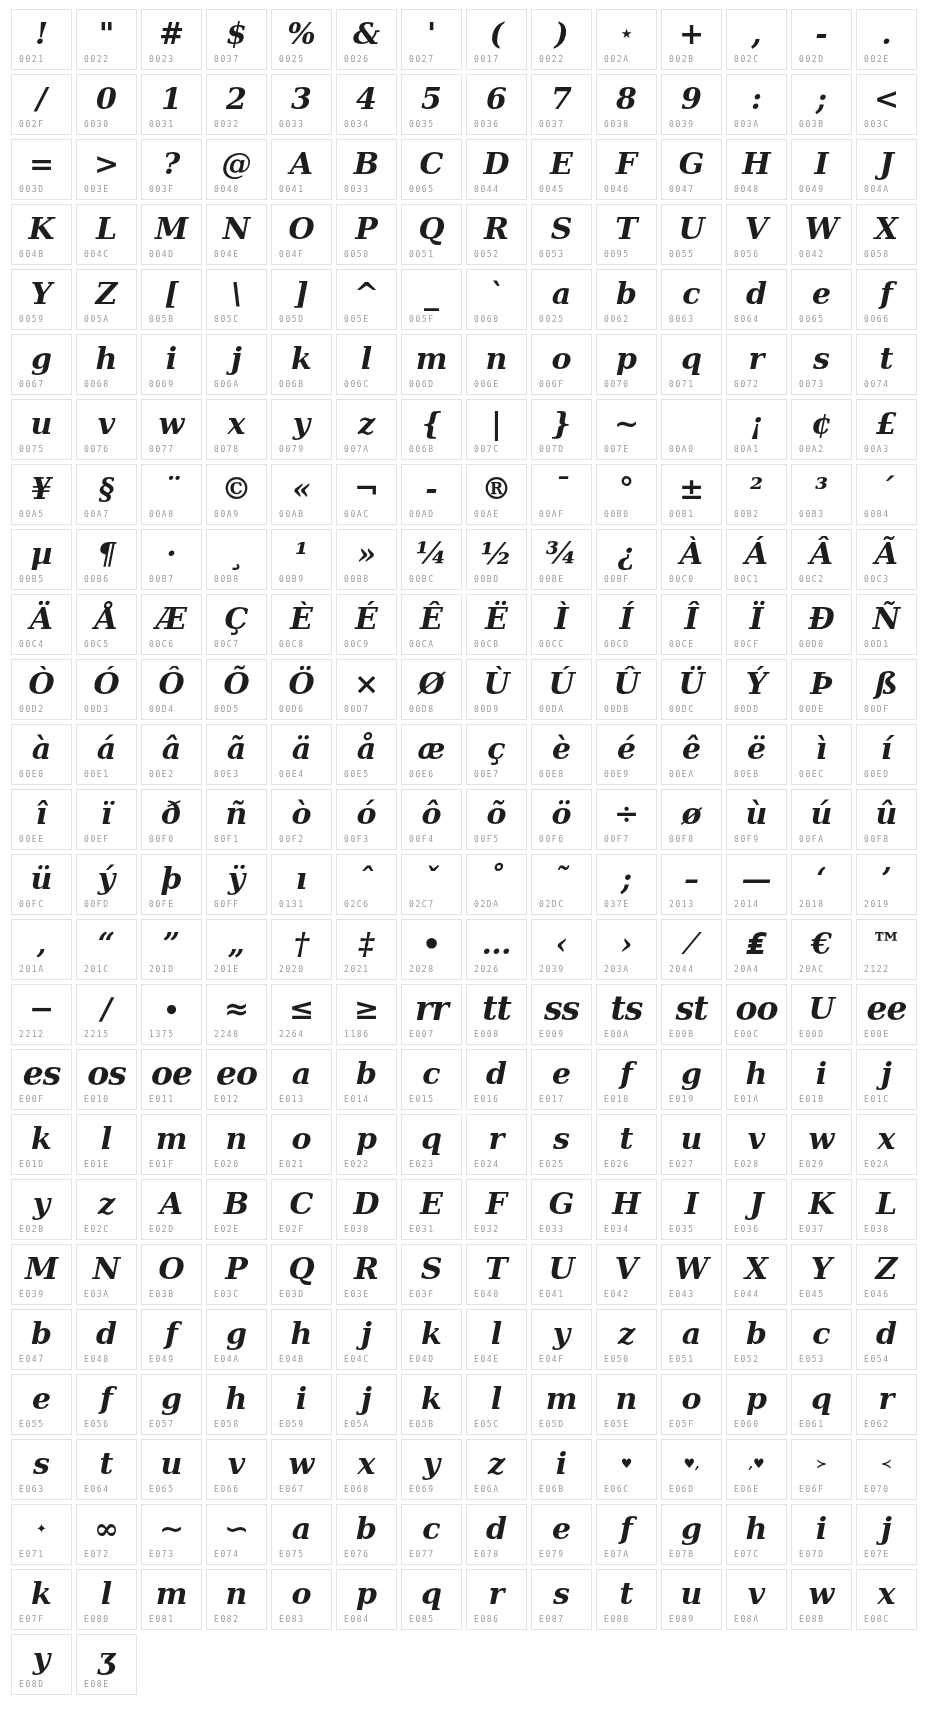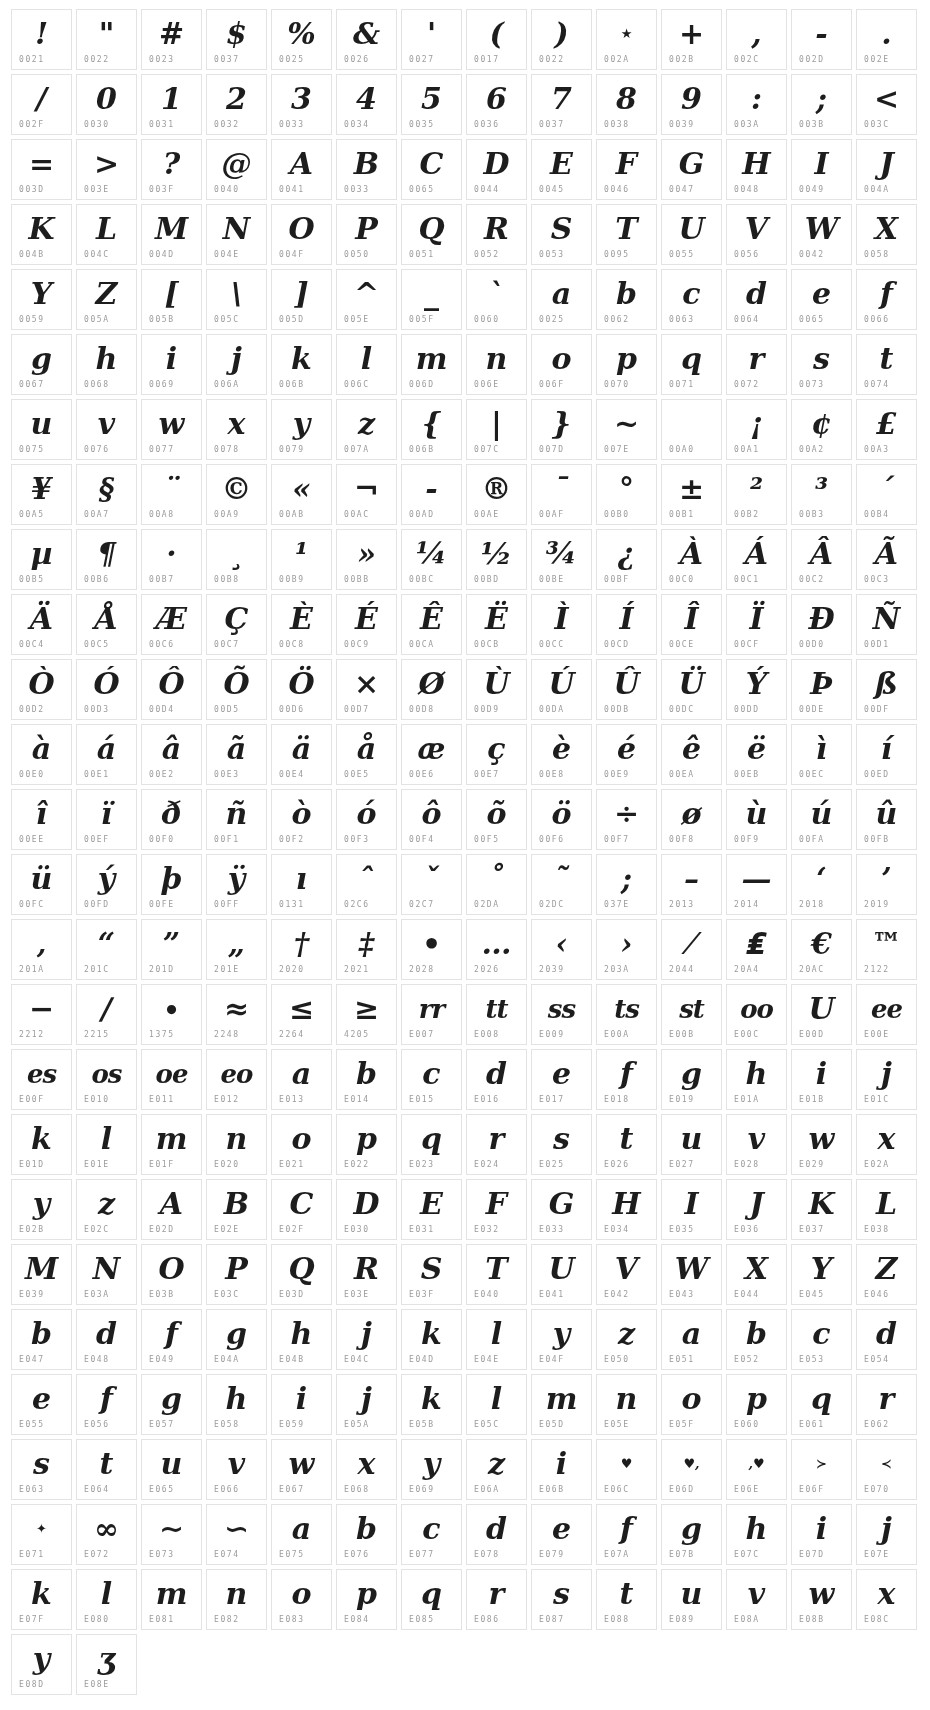--- a/index.html
+++ b/index.html
@@ -41,21 +41,21 @@
     line-height: 1;
     color: #1d1d1d;
     white-space: nowrap;
     margin-bottom: 12px;
     pointer-events: none;
   }
   .glyph.small {
     font-size: 13px;
   }
   .glyph.pair {
-    font-size: 26px;
+    font-size: 33px;
     letter-spacing: -1px;
   }
   .code {
     position: absolute;
     left: 7px;
     bottom: 5px;
     font-family: "DejaVu Sans Mono", "Liberation Mono", monospace;
     font-size: 8px;
     letter-spacing: 1.6px;
     color: #9c9c9c;
@@ -921,21 +921,21 @@
     <div class="cell">
       <span class="glyph">≈</span>
       <span class="code">2248</span>
     </div>
     <div class="cell">
       <span class="glyph">≤</span>
       <span class="code">2264</span>
     </div>
     <div class="cell">
       <span class="glyph">≥</span>
-      <span class="code">4205</span>
+      <span class="code">1186</span>
     </div>
     <div class="cell">
       <span class="glyph pair">rr</span>
       <span class="code">E007</span>
     </div>
     <div class="cell">
       <span class="glyph pair">tt</span>
       <span class="code">E008</span>
     </div>
     <div class="cell">

